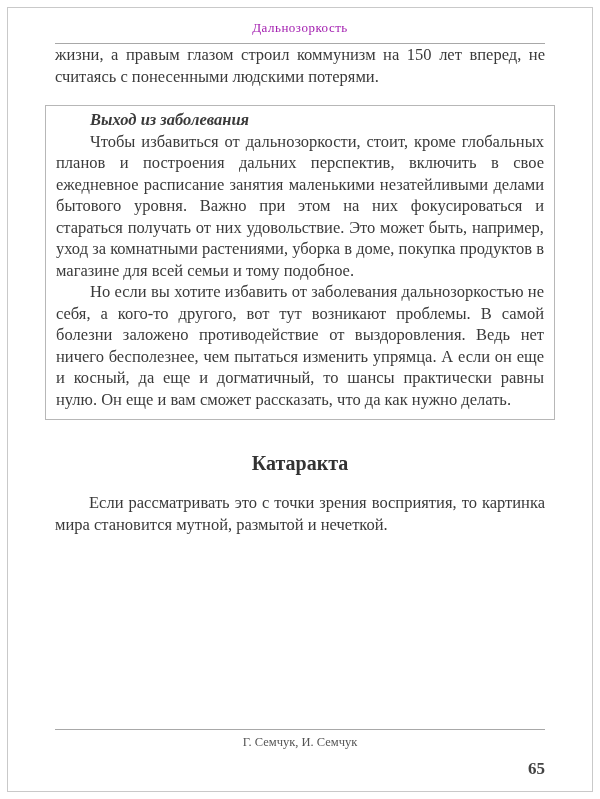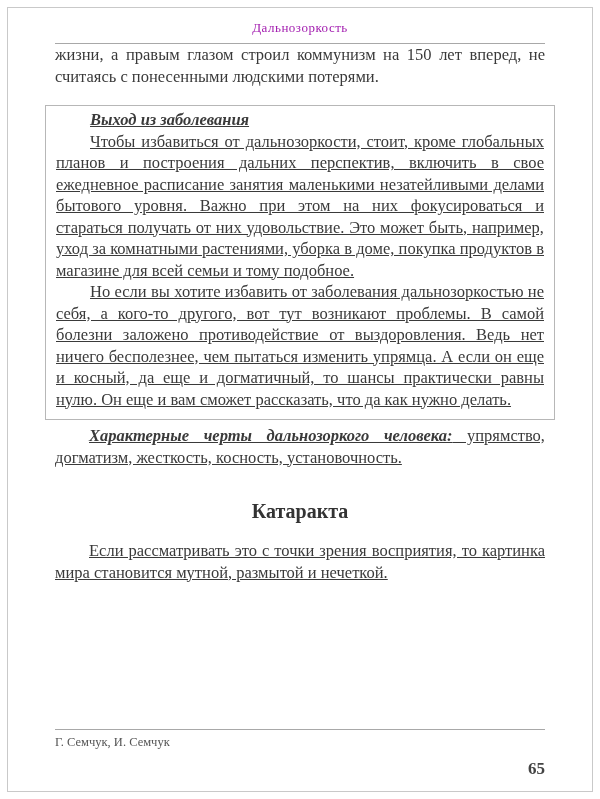--- a/index.html
+++ b/index.html
@@ -44,21 +44,21 @@
   p {
     margin: 0;
     font-size: 16.5px;
     line-height: 21.5px;
     text-align: justify;
     color: #3a3a3a;
   }
   .first-par {
     text-indent: 0;
   }
-  .indent { text-indent: 34px; text-decoration: underline; }
+  .indent { text-indent: 34px; }
   .quote-box {
     margin: 18px -10px 5px -10px;
     border: 1px solid #b7b7b7;
     padding: 3px 10px 9px 10px;
   }
   .box-heading {
     font-weight: bold;
     font-style: italic;
   }
   .traits-par { margin-top: 5px; }
@@ -70,21 +70,21 @@
     margin: 32px 0 17px 0;
     text-align: center;
     font-size: 20px;
     font-weight: bold;
     color: #333333;
   }
   footer {
     margin-top: auto;
   }
   .authors {
-    text-align: left;
+    text-align: center;
     font-size: 12.5px;
     color: #555555;
     padding-top: 5px;
   }
   .pagenum {
     text-align: right;
     font-size: 17px;
     font-weight: bold;
     color: #444444;
     padding: 9px 0 2px 0;
@@ -103,21 +103,20 @@
   <main>
 
     <p class="first-par">жизни, а правым глазом строил коммунизм на 150 лет вперед, не считаясь с понесенными людскими потерями.</p>
 
     <div class="quote-box">
       <p class="box-heading indent">Выход из заболевания</p>
       <p class="indent">Чтобы избавиться от дальнозоркости, стоит, кроме глобальных планов и построения дальних перспектив, включить в свое ежедневное расписание занятия маленькими незатейливыми делами бытового уровня. Важно при этом на них фокусироваться и стараться получать от них удовольствие. Это может быть, например, уход за комнатными растениями, уборка в доме, покупка продуктов в магазине для всей семьи и тому подобное.</p>
       <p class="indent">Но если вы хотите избавить от заболевания дальнозоркостью не себя, а кого-то другого, вот тут возникают проблемы. В самой болезни заложено противодействие от выздоровления. Ведь нет ничего бесполезнее, чем пытаться изменить упрямца. А если он еще и косный, да еще и догматичный, то шансы практически равны нулю. Он еще и вам сможет рассказать, что да как нужно делать.</p>
     </div>
 
-    <p class="indent traits-par"><span class="traits-lead">Характерные черты дальнозоркого человека:</span><span> упрямство, догматизм, жесткость, косность, установочность.</span></p>
 
     <h2 class="section-title">Катаракта</h2>
 
     <p class="indent">Если рассматривать это с точки зрения восприятия, то картинка мира становится мутной, размытой и нечеткой.</p>
 
   </main>
 
   <footer>
     <hr class="rule">
     <div class="authors">Г. Семчук, И. Семчук</div>

